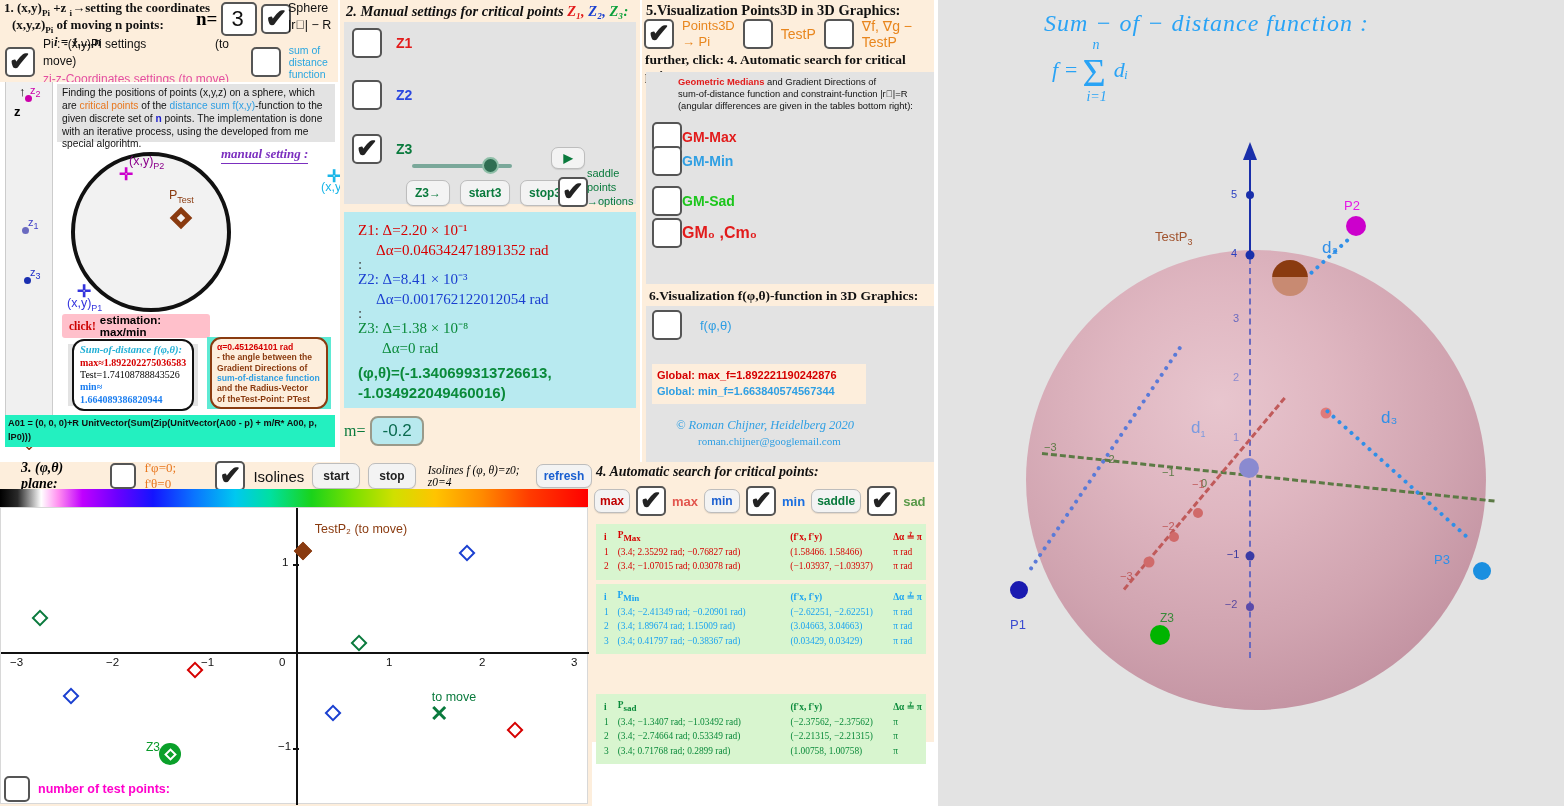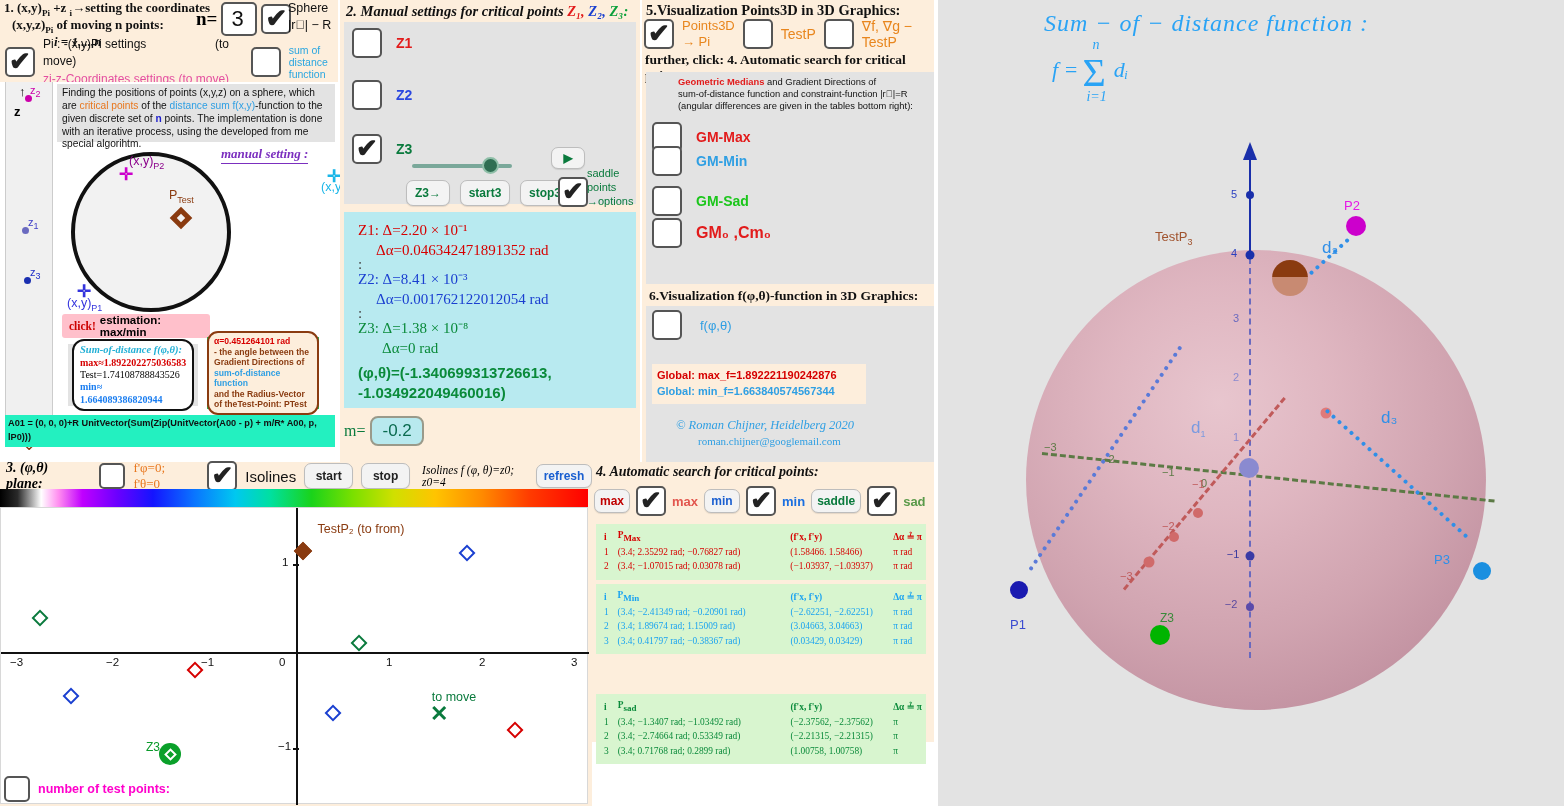--- a/index.html
+++ b/index.html
@@ -112,22 +112,22 @@
   }
   #sumbox {
     border:2.5px solid #111; border-radius:12px; background:#fff;
     padding:3px 6px; font-family:"Liberation Serif",serif; font-size:10px; line-height:1.22;
     width:122px;
   }
   #sumbox .ttl { color:#23b0d6; font-style:italic; font-weight:bold; font-size:10.5px; }
   #sumbox .mx { color:#d60000; font-weight:bold; }
   #sumbox .mn { color:#1a7df0; font-weight:bold; }
   #alphabox-wrap {
-    position:absolute; left:207px; top:255px; width:112px; height:72px;
-    background:#22c55e; display:flex; align-items:center; justify-content:center;
+    position:absolute; left:207px; top:255px; width:124px; height:72px;
+    background:#5eead4; display:flex; align-items:center; justify-content:center;
   }
   #alphabox {
     border:2px solid #8a3b10; border-radius:11px; background:#fdeedc;
     padding:3px 5px; font-size:8.6px; line-height:1.22; width:118px; color:#8a3b10; font-weight:bold;
   }
   #alphabox .a1 { color:#d60000; }
   #alphabox .blu { color:#2f9fe3; }
   #codebar {
     position:absolute; left:5px; top:333px; width:330px; height:32px;
     background:#23f0c0; font-size:9.2px; font-weight:bold; color:#111;
@@ -160,21 +160,21 @@
   #vrow { position:absolute; left:2px; top:18px; display:flex; align-items:center; gap:8px; }
   .vlab { font-size:13px; color:#e8861e; line-height:1.2; }
   .vlab2 { font-size:14px; color:#e8861e; }
   #further {
     position:absolute; left:0; top:52px; width:292px; height:20px;
     font-family:"Liberation Serif",serif; font-weight:bold; font-size:13.5px; color:#111; padding-left:3px;
   }
   #gmblock { position:absolute; left:4px; top:72px; width:288px; height:212px; background:#e3e3e3; }
   #gmdesc { padding:4px 6px 2px 32px; font-size:9.4px; line-height:1.3; color:#111; }
   #gmdesc .rd { color:#e21b1b; font-weight:bold; }
-  .gmrow { position:absolute; left:6px; display:flex; align-items:center; gap:14px; }
+  .gmrow { position:absolute; left:6px; display:flex; align-items:center; }
   .gmname { font-size:14px; font-weight:bold; }
   #sec6hdr {
     position:absolute; left:4px; top:288px; width:288px; height:20px;
     background:#fdeedc; font-family:"Liberation Serif",serif; font-weight:bold; font-size:13.5px; color:#111; padding-left:3px;
   }
   #sec6block { position:absolute; left:4px; top:306px; width:288px; height:156px; background:#e3e3e3; }
   #fcb { position:absolute; left:6px; top:4px; display:flex; align-items:center; gap:18px; }
   #fcb .fl { font-size:13px; color:#2f9fe3; }
   #globalbox {
     position:absolute; left:6px; top:58px; width:214px; height:40px;
@@ -185,21 +185,21 @@
     position:absolute; left:30px; top:110px; width:250px;
     font-family:"Liberation Serif",serif; font-style:italic; font-size:12.5px; color:#2f9fe3; line-height:1.45;
   }
   #credit .mail { font-size:11px; padding-left:22px; font-style:normal; }
 
   
   #coldiv { position:absolute; left:934px; top:0; width:4px; height:806px; background:#ffffff; }
 
   
   #sec3 { position:absolute; left:0; top:462px; width:592px; height:344px; background:#fdeedc; }
-  #sec3-bar { position:absolute; left:0; top:0; width:592px; height:28px; display:flex; align-items:center; gap:8px; padding-left:6px; }
+  #sec3-bar { position:absolute; left:0; top:0; width:592px; height:28px; display:flex; align-items:center; gap:8px; padding-left:21px; }
   #sec3-bar .ttl { font-family:"Liberation Serif",serif; font-style:italic; font-weight:bold; font-size:14px; }
   #sec3-bar .fz { font-size:13px; color:#e8771e; font-family:"Liberation Serif",serif; }
   #sec3-bar .iso { font-size:15px; color:#111; }
   #sec3-bar .isotxt { font-family:"Liberation Serif",serif; font-style:italic; font-size:11.5px; }
   #colorbar {
     position:absolute; left:0; top:27px; width:588px; height:18px;
     background:linear-gradient(to right,#000 0%,#2a2a2a 3%,#ffffff 7%,#ff8cf0 10%,#c000ff 14%,#6a00ff 20%,#1414ff 26%,#0a74ff 33%,#00c8f0 40%,#00e0a0 46%,#1ad31a 53%,#7ae000 60%,#d0e000 67%,#ffc400 74%,#ff8a00 82%,#ff3c00 90%,#ff0000 100%);
   }
   #plot { position:absolute; left:0; top:45px; width:588px; height:297px; background:#fff; border:1px solid #d8d8d8; }
   #plot .axis { position:absolute; background:#111; }
@@ -493,21 +493,21 @@
       <span class="tick" style="left:278px;top:148px;">0</span>
       <span class="tick" style="left:385px;top:148px;">1</span>
       <span class="tick" style="left:478px;top:148px;">2</span>
       <span class="tick" style="left:570px;top:148px;">3</span>
 
       <span class="tick" style="left:281px;top:48px;">1</span>
       <span class="tick" style="left:277px;top:232px;">−1</span>
       <span style="position:absolute;left:292px;top:56px;width:6px;height:1.5px;background:#111;"></span>
       <span style="position:absolute;left:292px;top:240px;width:6px;height:1.5px;background:#111;"></span>
 
-      <span class="mlabel" style="left:360px;top:14px;color:#8a3b10;">TestP₂ (to from)</span>
+      <span class="mlabel" style="left:360px;top:14px;color:#8a3b10;">TestP₂ (to move)</span>
       <span class="marker diamond filled" style="left:302px;top:43px;border-color:#8a3b10;background:#8a3b10;width:13px;height:13px;"></span>
 
       <span class="marker diamond" style="left:466px;top:45px;border-color:#1a3fd0;"></span>
       <span class="marker diamond" style="left:39px;top:110px;border-color:#0a7a3d;"></span>
       <span class="marker diamond" style="left:358px;top:135px;border-color:#0a7a3d;"></span>
       <span class="marker diamond" style="left:194px;top:162px;border-color:#d60000;"></span>
       <span class="marker diamond" style="left:70px;top:188px;border-color:#1a3fd0;"></span>
       <span class="marker diamond" style="left:332px;top:205px;border-color:#1a3fd0;"></span>
 
       <span class="mlabel" style="left:453px;top:182px;color:#0a7a3d;">to move</span>

